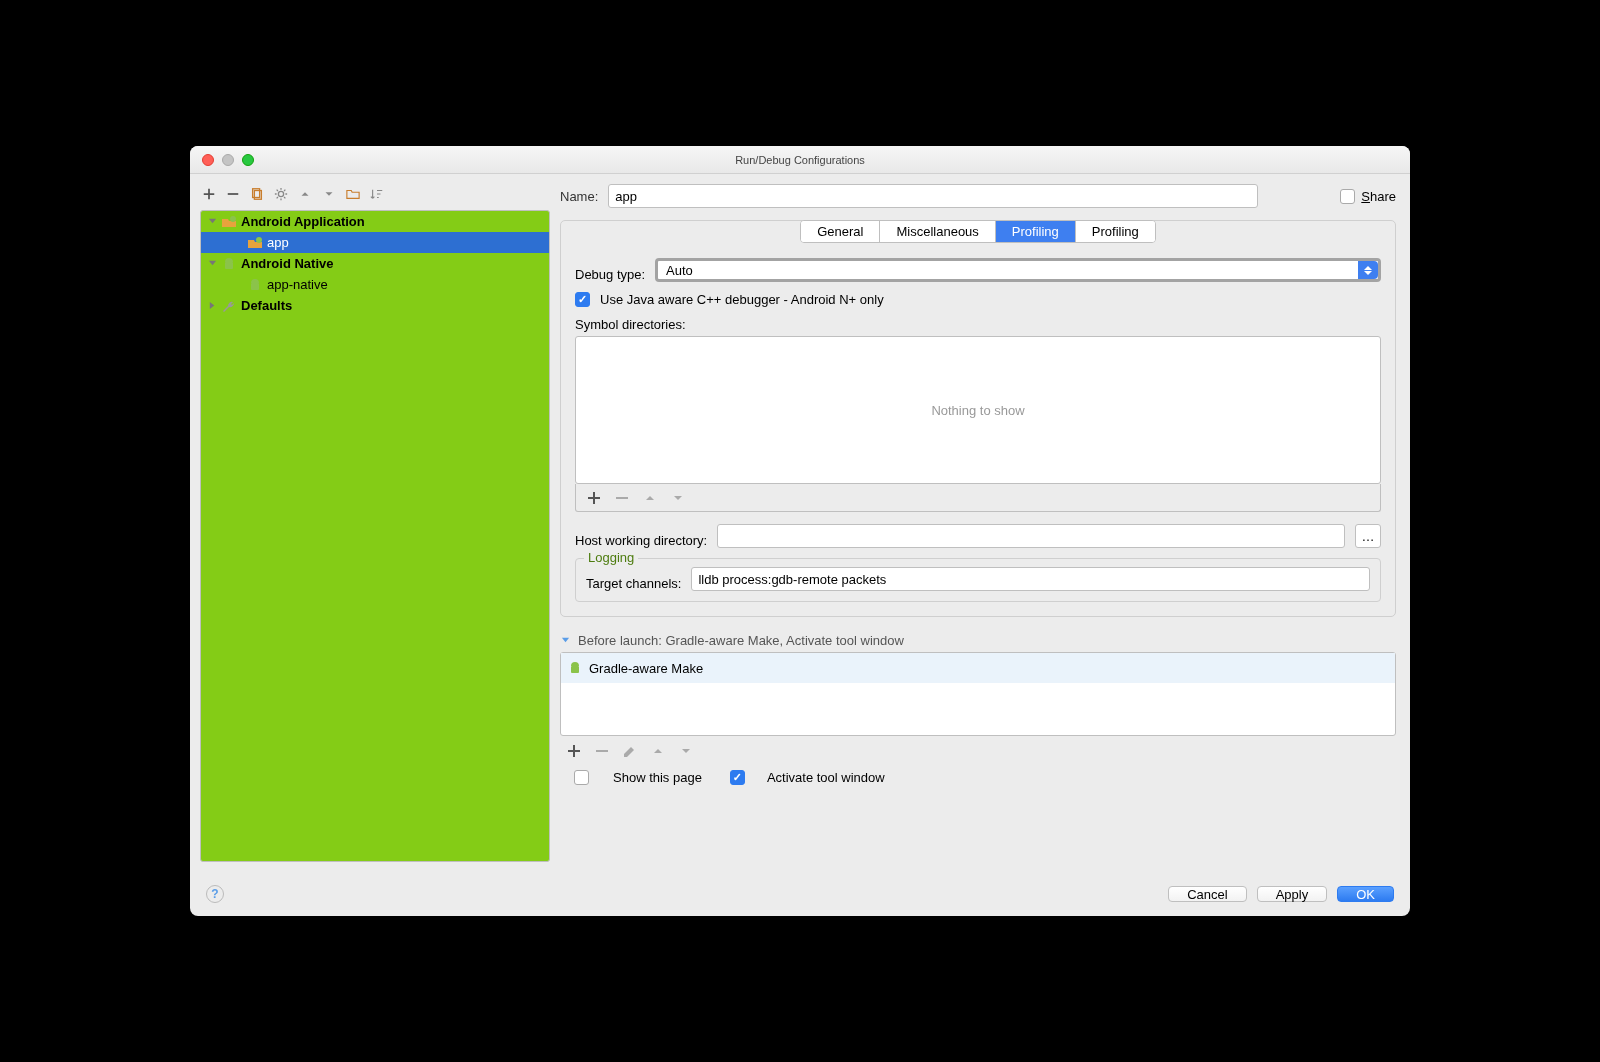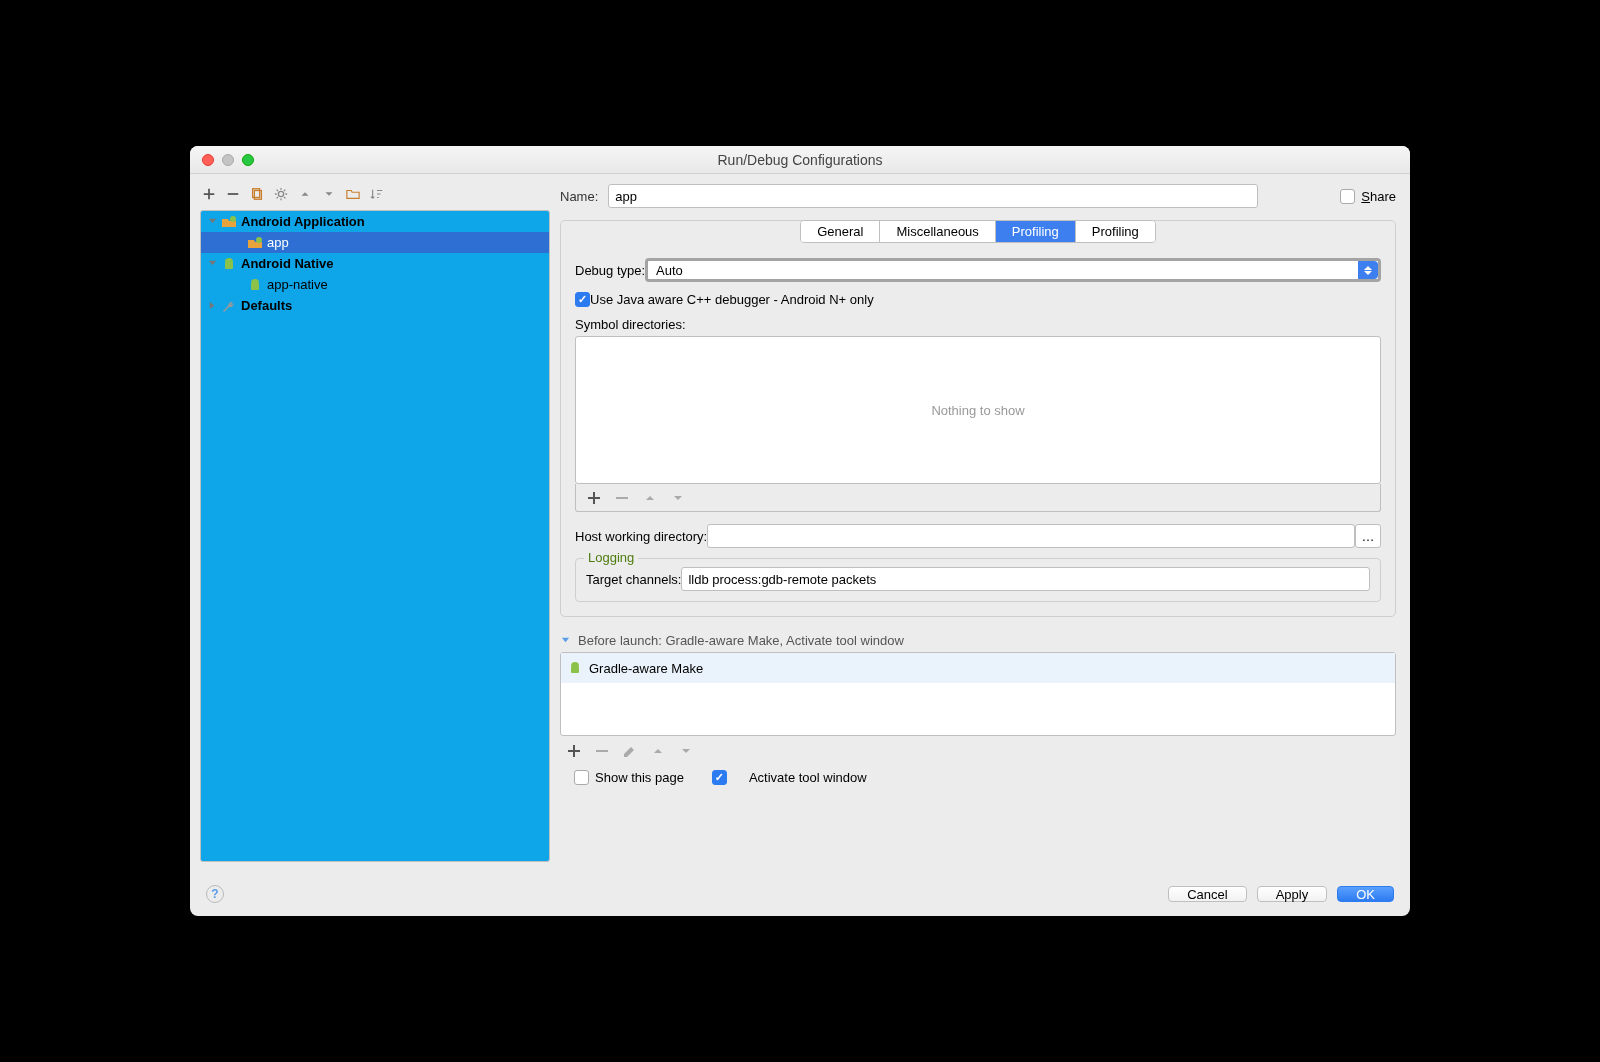--- a/index.html
+++ b/index.html
@@ -4,27 +4,27 @@
 <style>
 * { box-sizing: border-box; font-family: "Helvetica Neue", Arial, sans-serif; font-size: 13px; }
 body { margin: 0; background: #000; display: flex; align-items: center; justify-content: center; height: 1062px; }
 .window { width: 1220px; height: 770px; background: #ececec; border-radius: 8px; box-shadow: 0 20px 60px rgba(0,0,0,.5); display: flex; flex-direction: column; overflow: hidden; }
 .titlebar { height: 28px; display: flex; align-items: center; position: relative; border-bottom: 1px solid #d0d0d0; background: linear-gradient(#f6f6f6,#e8e8e8);}
 .traffic { display: flex; gap: 8px; margin-left: 12px; }
 .tl { width: 12px; height: 12px; border-radius: 50%; }
 .tl.red { background: #ff5f57; border: 1px solid #e33e32;}
 .tl.yel { background: #c4c4c4; border: 1px solid #aaa;}
 .tl.grn { background: #28c840; border: 1px solid #13a10e;}
-.titlebar .title { position: absolute; left: 0; right: 0; text-align: center; color: #444; font-size: 14px; }
+.titlebar .title { position: absolute; left: 0; right: 0; text-align: center; color: #444; font-size: 11px; }
 .body { flex: 1; display: flex; padding: 10px 14px 10px 10px; gap: 10px; }
 .left { width: 350px; display: flex; flex-direction: column; }
 .toolbar { display: flex; gap: 6px; align-items: center; height: 26px; padding: 0 0 6px 0;}
 .tbtn { width: 18px; height: 18px; display: flex; align-items: center; justify-content: center; color: #666; cursor: pointer; }
 .tbtn svg { width: 14px; height: 14px; }
-.tree { flex: 1; background: #0ea5e9; border: 1px solid #bfbfbf; border-radius: 3px; overflow: auto; }
+.tree { flex: 1; background: #84cc16; border: 1px solid #bfbfbf; border-radius: 3px; overflow: auto; }
 .tree-row { height: 21px; display: flex; align-items: center; padding-left: 6px; gap: 4px; cursor: pointer;}
 .tree-row.sel { background: #2d6fd2; color: #fff; }
 .tree-row.bold { font-weight: bold; }
 .disclosure { width: 10px; height: 10px; display: flex; align-items: center; justify-content: center; }
 .disclosure svg { width: 9px; height: 9px; fill: #777; }
 .indent2 { padding-left: 46px; }
 .node-icon { width: 16px; height: 16px; display: flex; align-items: center; justify-content: center; }
 .right { flex: 1; display: flex; flex-direction: column; }
 .namerow { display: flex; align-items: center; gap: 10px; margin-bottom: 12px; }
 .namerow label { color: #333; }
@@ -33,21 +33,21 @@
 .chk { width: 15px; height: 15px; border: 1px solid #aaa; border-radius: 3px; background: #fff; display:inline-flex; align-items:center; justify-content:center;}
 .chk.checked { background: #2d7bf0; border-color:#2d7bf0; }
 .chk.checked::after { content:"✓"; color:#fff; font-size:11px; font-weight:bold;}
 .panel { border: 1px solid #cfcfcf; border-radius: 5px; background: #ececec; padding: 0; }
 .tabs { display: flex; justify-content: center; padding-top: 0; position: relative; top:-1px;}
 .tabgroup { display: inline-flex; border: 1px solid #bfbfbf; border-radius: 4px; overflow: hidden; margin-top: 0; background:#fff;}
 .tab { padding: 3px 16px; border-right: 1px solid #bfbfbf; cursor: pointer; background:#fff;}
 .tab:last-child { border-right:none;}
 .tab.active { background: #3e7ff0; color:#fff; }
 .panel-inner { padding: 14px; }
-.row { display: flex; align-items: center; margin-bottom: 10px; }
+.row { display: flex; align-items: flex-end; gap: 10px; margin-bottom: 10px; }
 .select { flex: 1; height: 24px; border: 3px solid #a3a3a3; border-radius: 4px; background: #fff; display:flex; align-items:center; padding: 0 8px; position:relative;}
 .select .arrow { position:absolute; right:0; top:0; bottom:0; width:20px; background:#3e7ff0; border-radius: 0 4px 4px 0; display:flex; flex-direction:column; align-items:center; justify-content:center;}
 .select .arrow::before { content:""; border-left:4px solid transparent; border-right:4px solid transparent; border-bottom:4px solid #fff; margin-bottom:1px;}
 .select .arrow::after { content:""; border-left:4px solid transparent; border-right:4px solid transparent; border-top:4px solid #fff;}
 .listbox { border:1px solid #bfbfbf; background:#fff; height:148px; border-radius:3px; display:flex; align-items:center; justify-content:center; color:#999;}
 .listtools { border:1px solid #bfbfbf; border-top:none; height:28px; display:flex; align-items:center; gap:12px; padding:0 10px; background:#ececec; border-radius:0 0 3px 3px; margin-bottom:12px;}
 .smallbtn { width:16px; height:16px; display:flex; align-items:center; justify-content:center; color:#666; cursor:pointer;}
 .fieldset { border:1px solid #cfcfcf; border-radius:4px; padding: 8px 10px 10px; position:relative; margin-top:6px;}
 .fieldset .legend { position:absolute; top:-9px; left:8px; background:#ececec; padding:0 4px; color:#4d7c0f;}
 .browse { width:26px; height:24px; border:1px solid #bfbfbf; border-radius:3px; background:#fff; display:flex; align-items:center; justify-content:center; cursor:pointer;}
@@ -299,21 +299,21 @@
               <path d="M4 10l4-4 4 4z" fill="#aaa"></path>
             </svg>
           </span>
         <span class="smallbtn">
             <svg viewBox="0 0 16 16">
               <path d="M4 6l4 4 4-4z" fill="#aaa"></path>
             </svg>
           </span>
       </div>
       <div class="bottom-opts">
-        <div style="display:flex;align-items:center;gap:6px;">
+        <div style="display:flex;align-items:center;gap:24px;">
           <span class="chk"></span>
           <span>Show this page</span>
         </div>
         <div style="display:flex;align-items:center;gap:22px;justify-content:center;">
           <span class="chk checked"></span>
           <span>Activate tool window</span>
         </div>
       </div>
     </div>
   </div>

